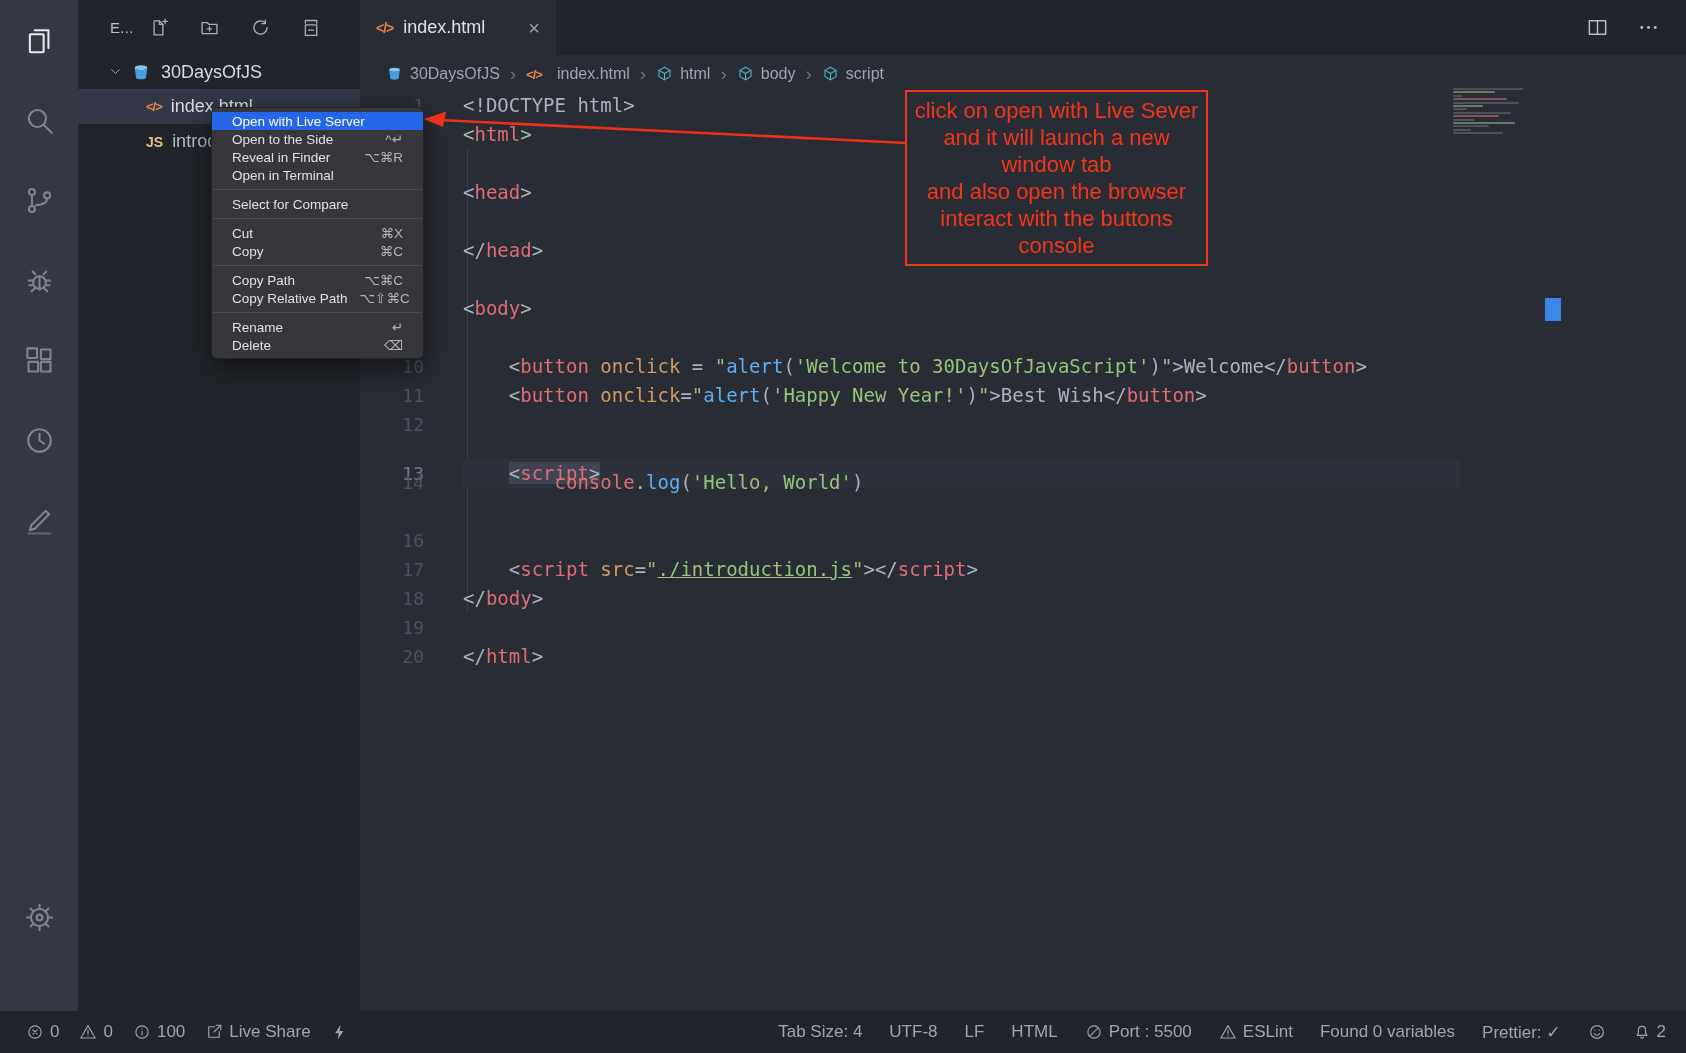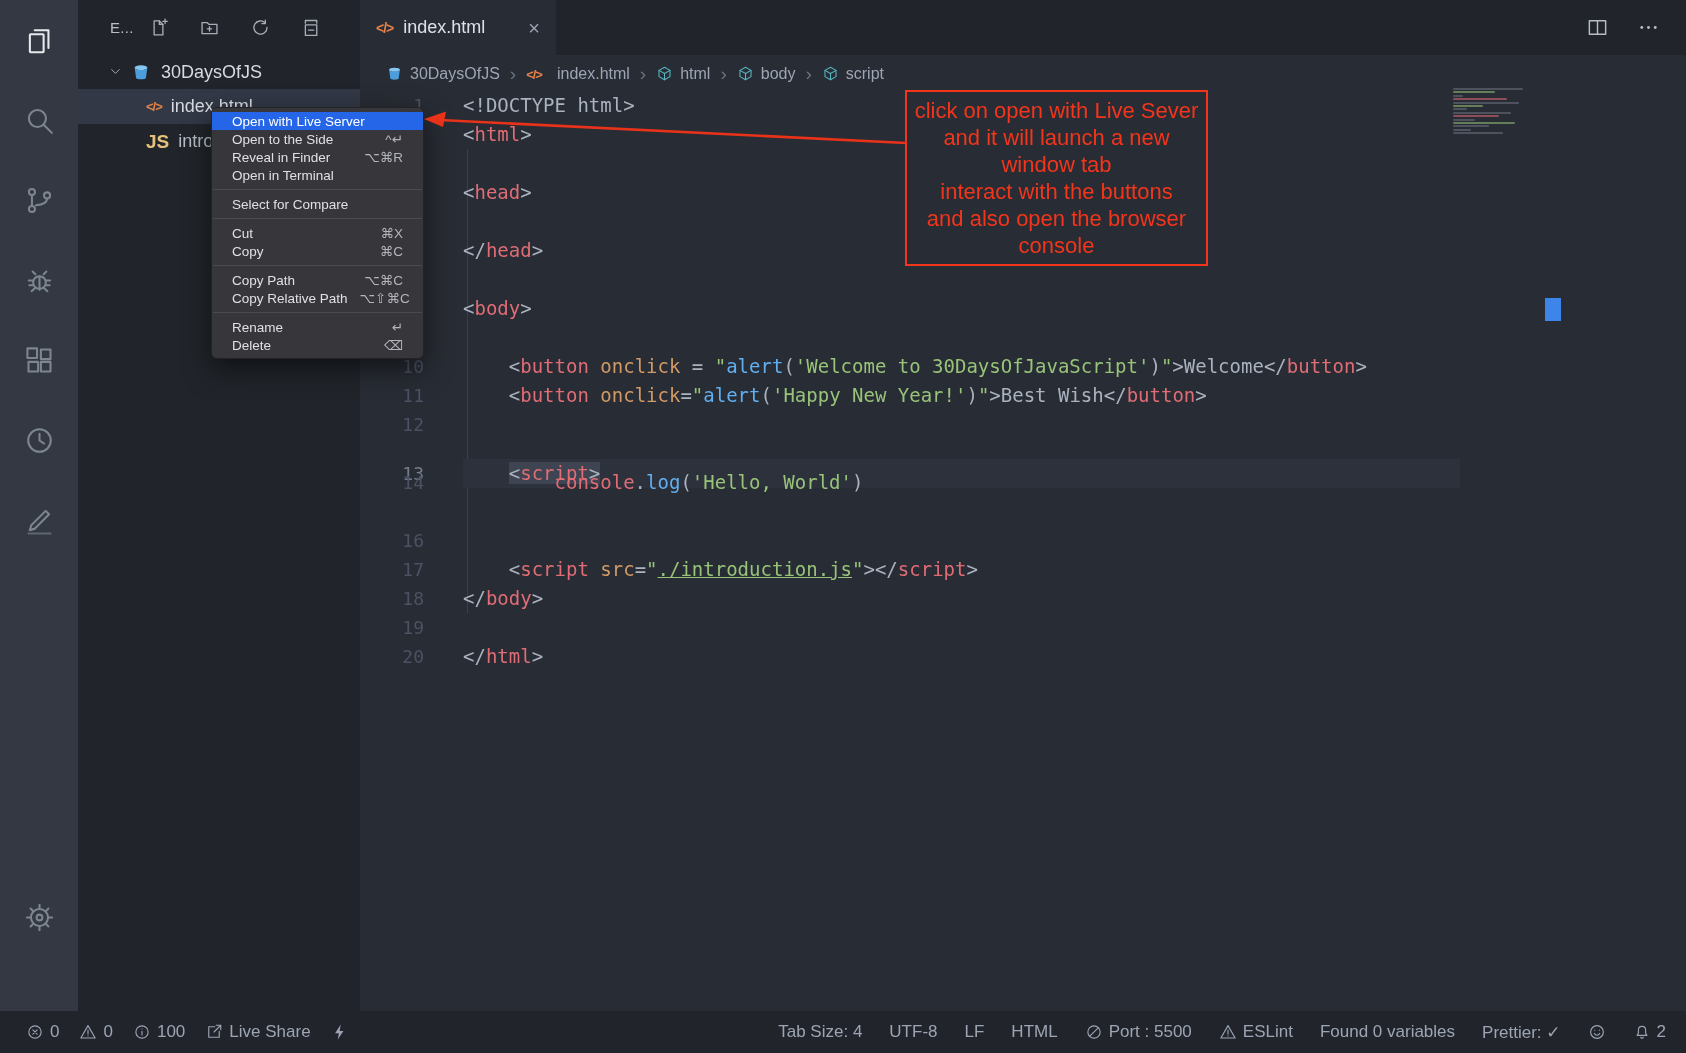--- a/index.html
+++ b/index.html
@@ -28,21 +28,21 @@
   .sb-act { width:22px; height:22px; cursor:pointer; }
   .sb-act svg { width:21px; height:21px; }
   .tree-root { display:flex; align-items:center; height:34px; padding-left:30px; color:#d7dae0; font-size:18px; cursor:pointer; }
   .chev { width:16px; height:16px; margin-right:7px; color:#aeb4bd; }
   .chev svg { width:15px; height:15px; }
   .folder-ic { width:21px; height:21px; margin-right:9px; }
   .folder-ic svg { width:20px; height:20px; }
   .tree-file { display:flex; align-items:center; height:35px; padding-left:68px; font-size:18px; color:#b6bdc7; cursor:pointer; }
   .tree-file.selected { background:#323846; color:#d7dae0; }
   .fi-html { color:#e8834a; font-weight:bold; font-size:13px; margin-right:9px; letter-spacing:-1px; }
-  .fi-js { color:#e5c07b; font-weight:bold; font-size:19px; margin-right:9px; }
+  .fi-js { color:#e5c07b; font-weight:bold; font-size:14px; margin-right:9px; }
 
   
   .editor { position:absolute; left:360px; top:0; right:0; bottom:42px; background:#282c34; }
   .tab-bar { height:55px; background:#21252b; display:flex; align-items:stretch; }
   .tab { width:196px; background:#282c34; display:flex; align-items:center; padding:0 16px; gap:10px;
     color:#dde1e8; font-size:18px; cursor:pointer; }
   .tab .fi-html { font-size:14px; margin-right:0; }
   .tab-close { margin-left:auto; color:#9aa2af; font-size:20px; line-height:1; cursor:pointer; }
   .tab-actions { margin-left:auto; display:flex; align-items:center; gap:28px; padding-right:26px; color:#b6bdc9; }
   .tab-actions span { cursor:pointer; }
@@ -379,22 +379,22 @@
     <div class="menu-item">
       <span class="mi-label">Delete</span>
       <span class="mi-short">⌫</span>
     </div>
   </div>
 
 <div class="annotation" id="annotation">
     <div>click on open with Live Sever</div>
     <div>and it will launch a new</div>
     <div>window tab</div>
+    <div>and also open the browser</div>
     <div>interact with the buttons</div>
-    <div>and also open the browser</div>
     <div>console</div>
   </div>
 
 <svg class="arrow-overlay" viewBox="0 0 1686 1053">
   <line x1="906" y1="143" x2="440" y2="120" stroke="#e8321a" stroke-width="2.6"></line>
   <polygon points="424,119 446,111.5 443,127" fill="#e8321a" stroke="none"></polygon>
 </svg>
 
 <footer class="status-bar">
   <div class="sb-group left" id="status-left">

